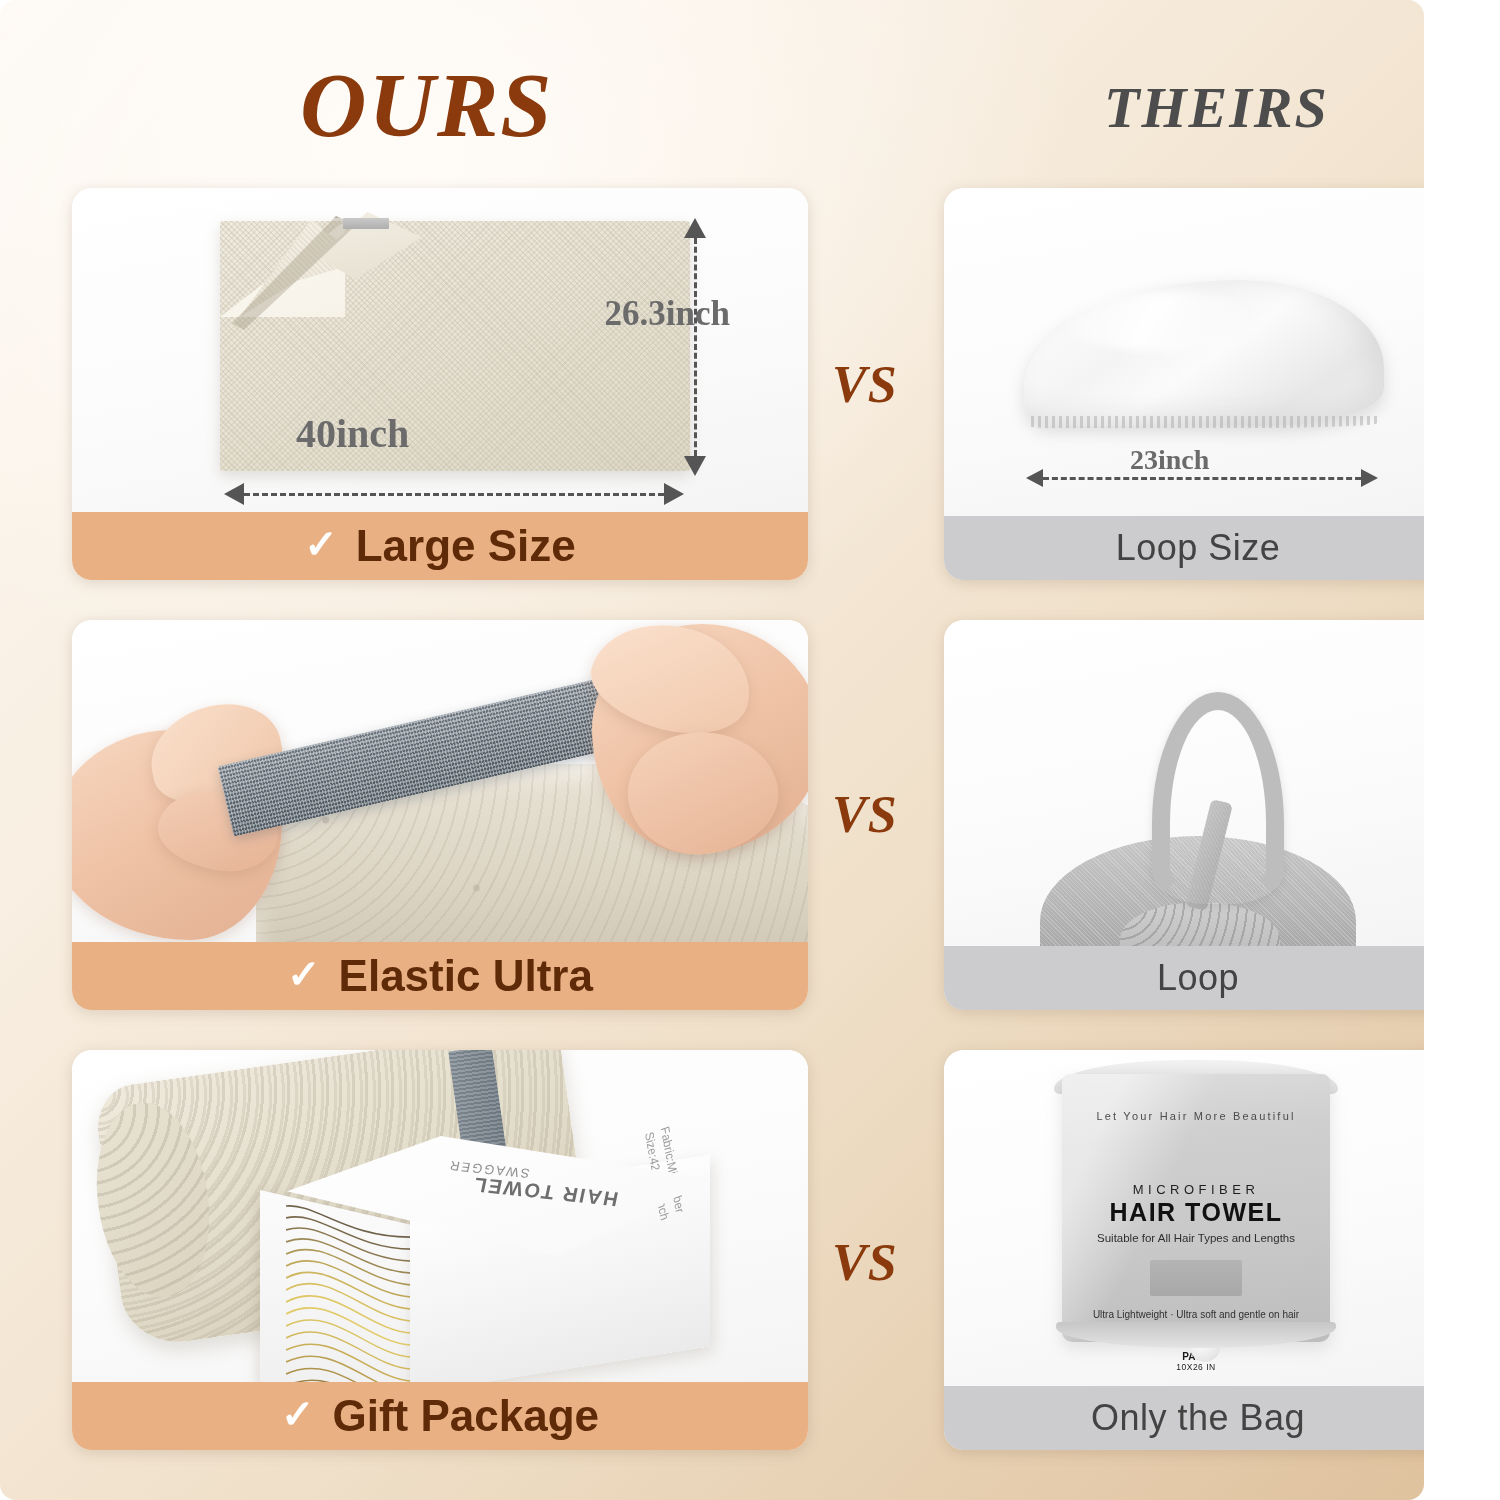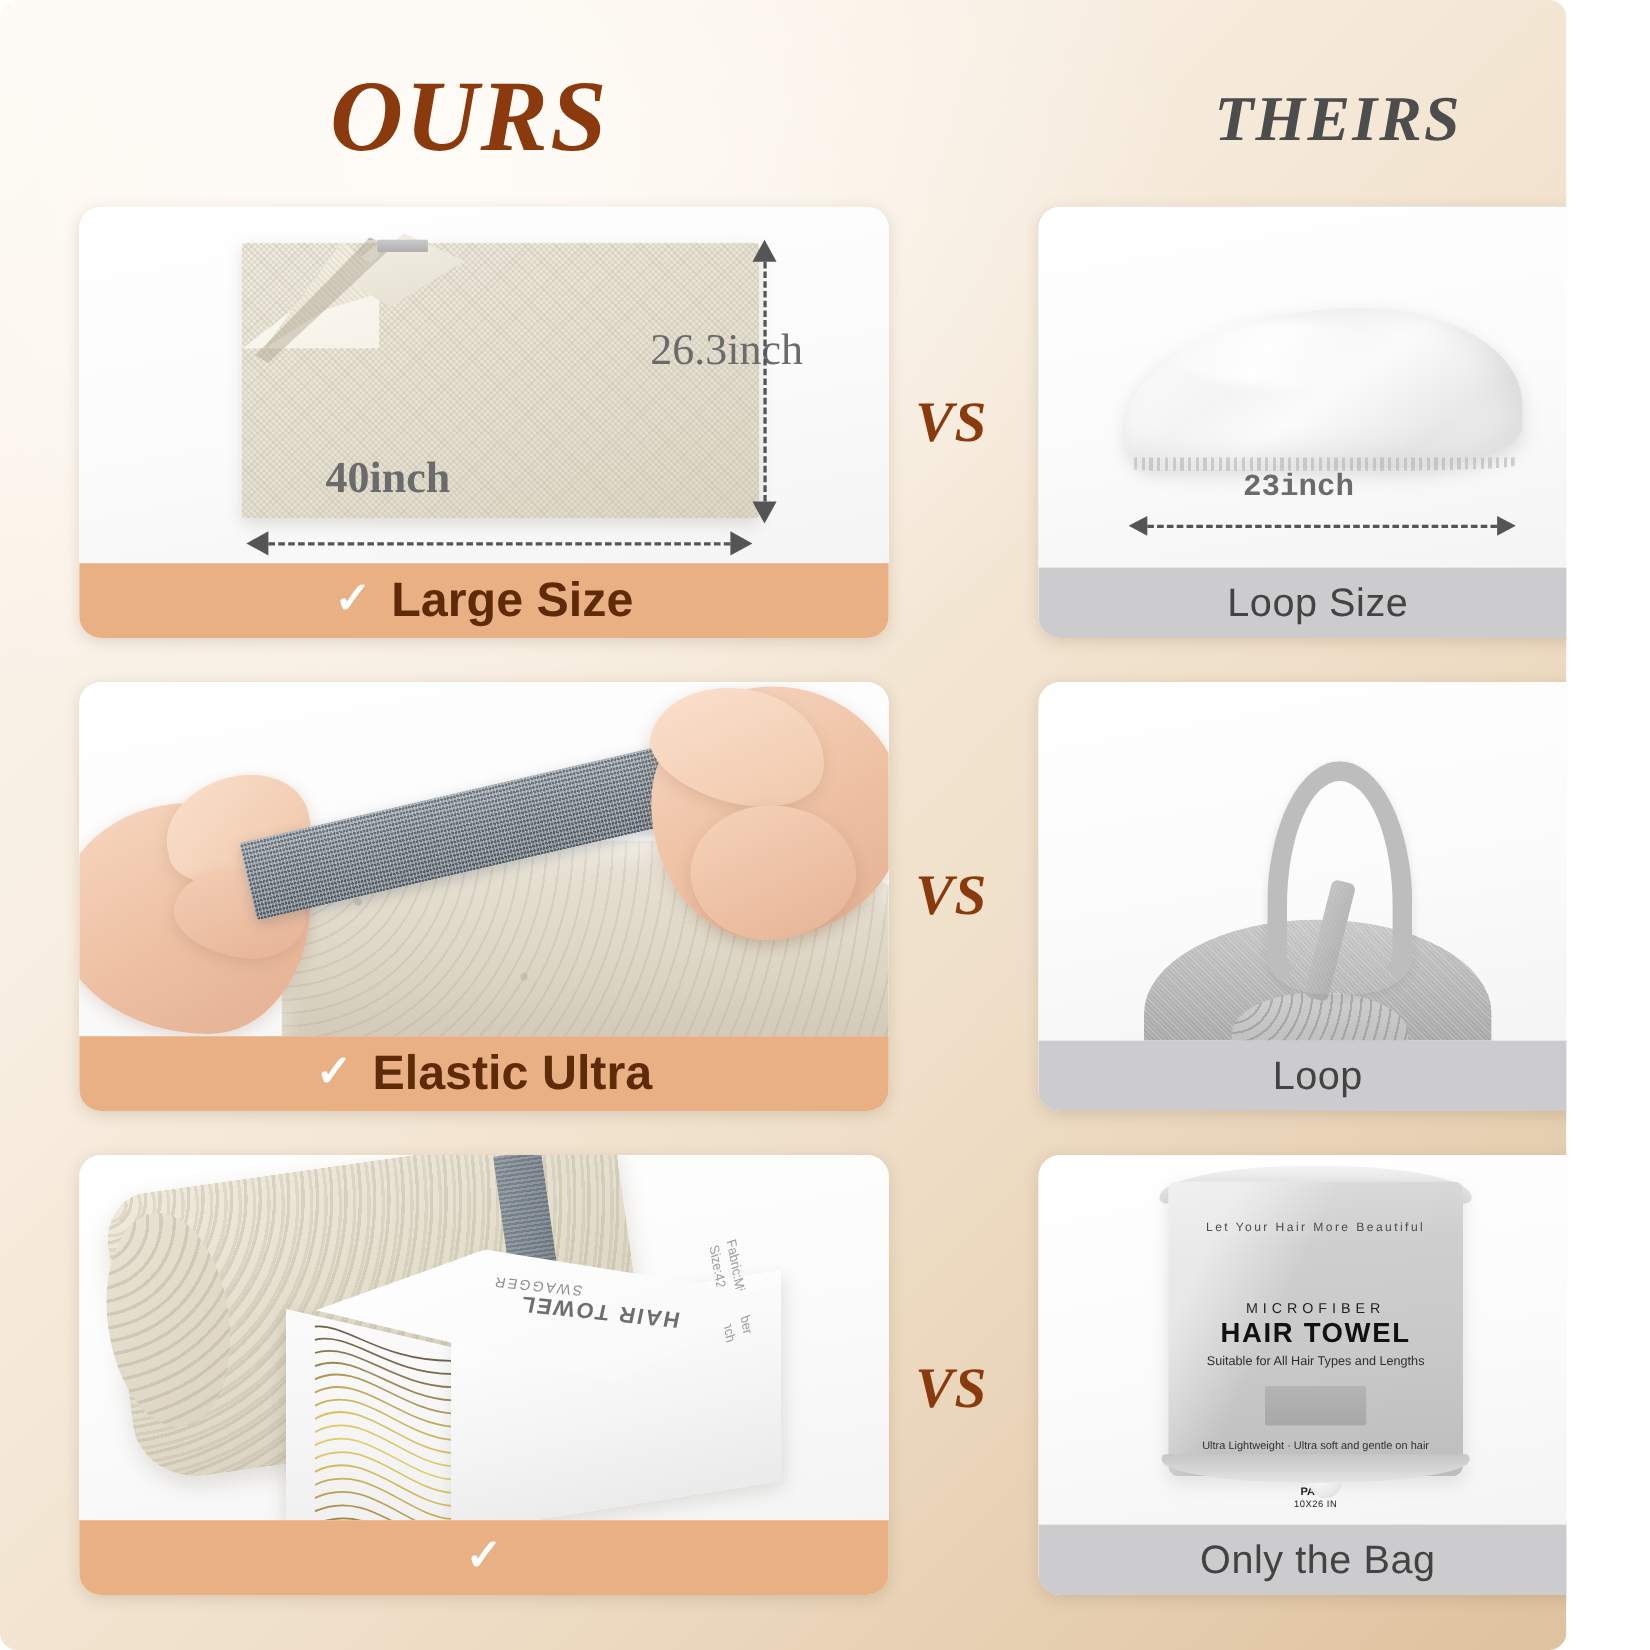--- a/index.html
+++ b/index.html
@@ -183,22 +183,22 @@
     width: 46px;
     height: 11px;
     background: linear-gradient(180deg, #C9C9C9 0%, #AFAFAF 100%);
     border-radius: 1px;
   }
   .dim-v-label {
     position: absolute;
     right: 78px;
     top: 106px;
     font-family: "Liberation Serif", serif;
-    font-size: 40px;
-    font-weight: normal;
+    font-size: 35px;
+    font-weight: bold;
     color: #6B6B6B;
   }
   .dim-h-label {
     position: absolute;
     left: 224px;
     top: 222px;
     font-family: "Liberation Serif", serif;
     font-size: 40px;
     font-weight: bold;
     color: #6B6B6B;
@@ -280,22 +280,22 @@
     top: 104px;
     width: 210px;
     height: 60px;
     background: linear-gradient(120deg, rgba(255,255,255,0) 0%, rgba(255,255,255,.9) 42%, rgba(255,255,255,0) 86%);
     border-radius: 50%;
     filter: blur(4px);
   }
   .cap-dim-label {
     position: absolute;
     left: 186px;
-    top: 240px;
-    font-family: Liberation Mono, monospace;
+    top: 256px;
+    font-family: Liberation Serif, serif;
     font-size: 28px;
     font-weight: bold;
     color: #6B6B6B;
   }
   #cap-arrow-h { left: 82px; top: 280px; width: 352px; height: 20px; }
   #cap-arrow-h .line { border-top-width: 3px; }
   #cap-arrow-h .tip-l { border-top-width: 9px; border-bottom-width: 9px; border-right-width: 17px; }
   #cap-arrow-h .tip-r { border-top-width: 9px; border-bottom-width: 9px; border-left-width: 17px; }
 
   
@@ -798,20 +798,21 @@
           <div class="box-top-text">SWAGGER</div>
           <div class="box-top-brand">HAIR TOWEL</div>
           <div class="box-top-sub">Super soft
 for your hair
 quick dry</div>
         </div>
       </div>
     </div>
     <div class="caption caption-ours">
       <span class="check">✓</span>
+      <span class="caption-text-ours">Gift Package</span>
     </div>
   </div>
 
   <div class="card card-theirs row3">
     <div class="stage">
       <div class="bag-top"></div>
       <div class="bag">
         <div class="bag-tagline">Let Your Hair More Beautiful</div>
         <div class="bag-micro">MICROFIBER</div>
         <div class="bag-title">HAIR TOWEL</div>

